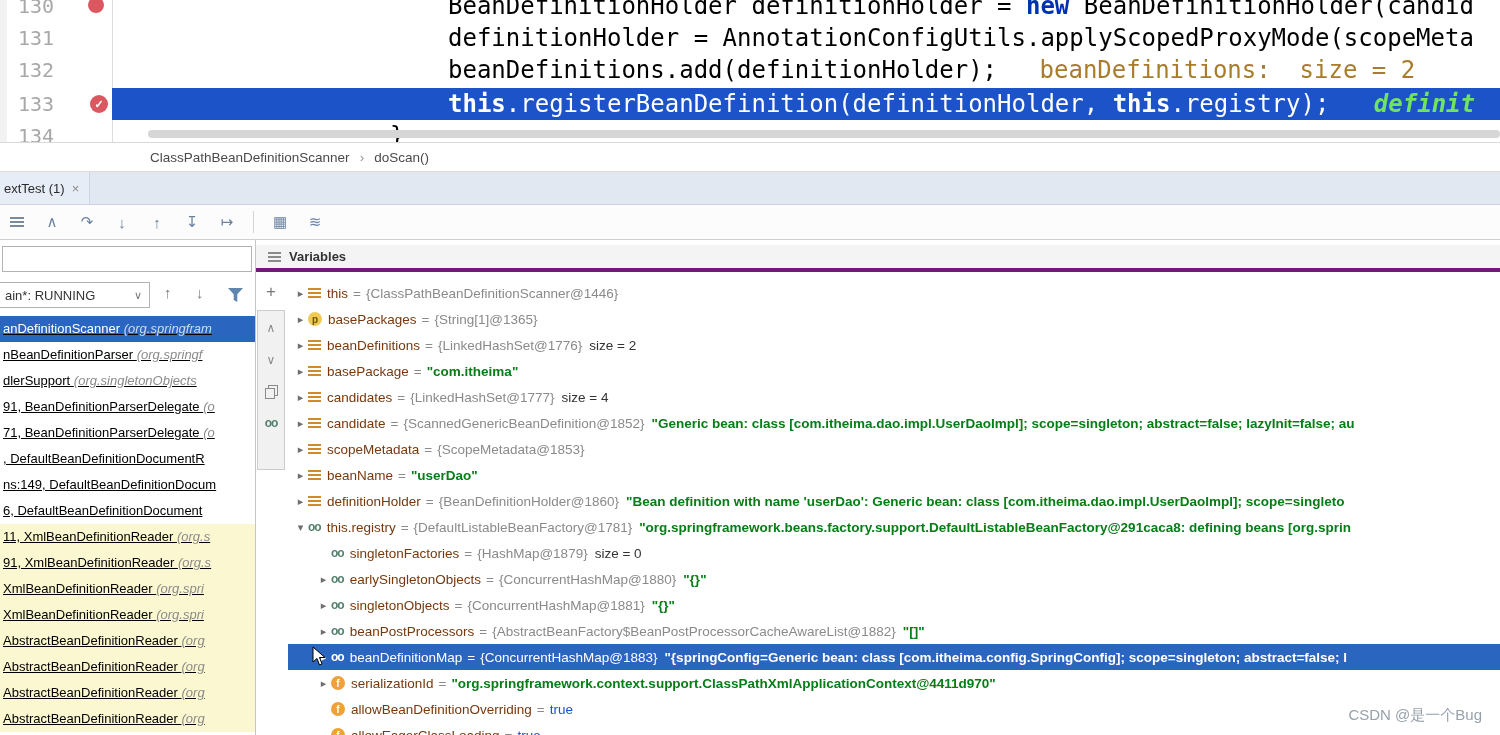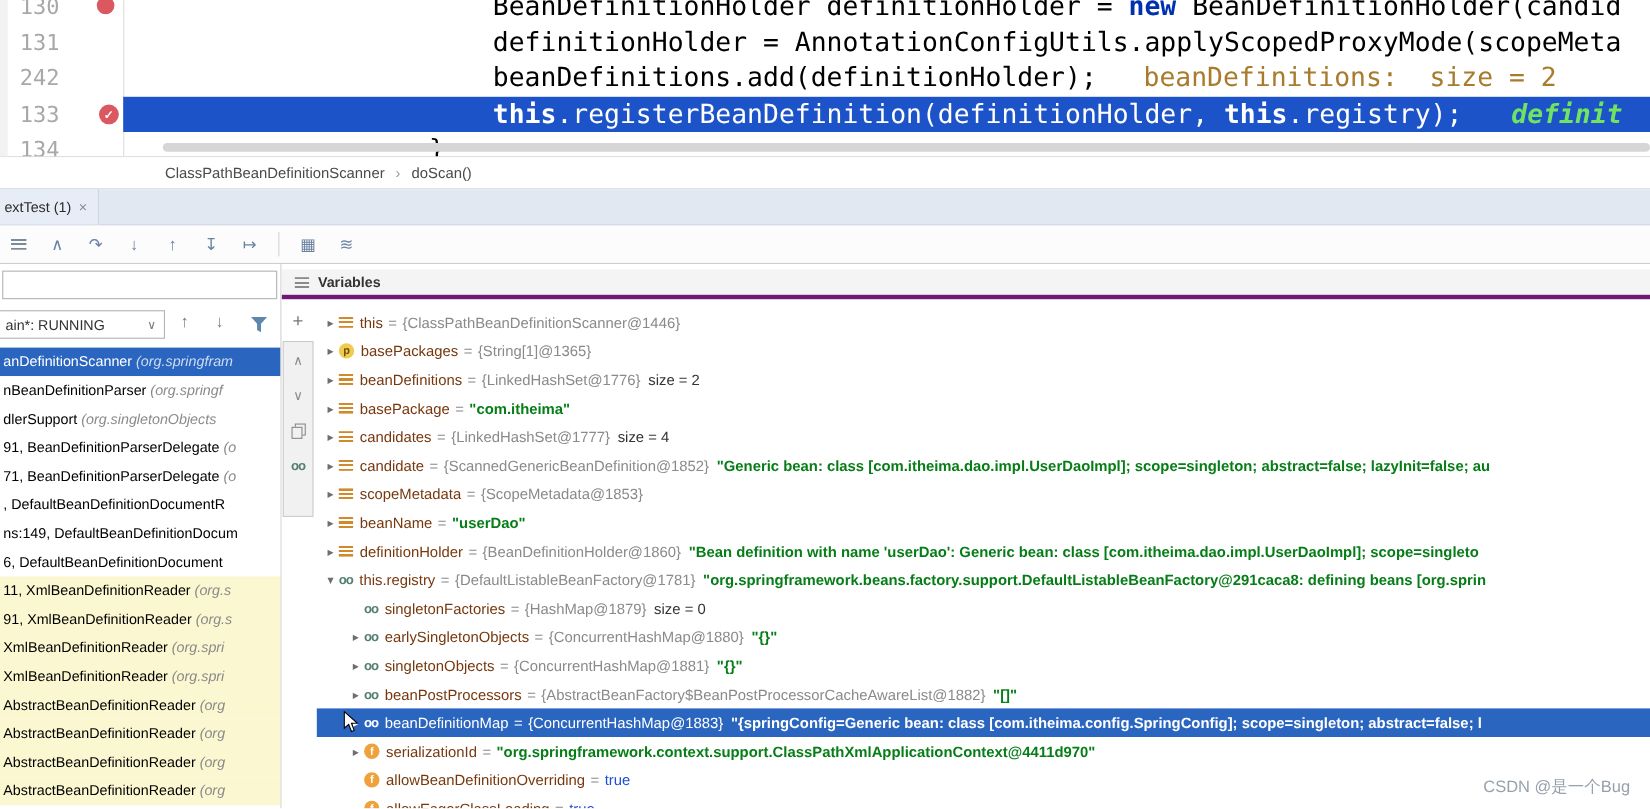--- a/index.html
+++ b/index.html
@@ -46,21 +46,21 @@
   
   .frames { position:absolute; top:240px; left:0; width:256px; bottom:0; background:#fff; border-right:1px solid #c6c6c6; overflow:hidden; }
   .frames-headerbox { position:absolute; top:6px; left:2px; width:250px; height:26px; border:1px solid #b3b3b3; background:#fff; }
   .thread-row { position:absolute; top:40px; left:0; right:0; height:30px;padding-left:28px; }
   .thread-combo { position:absolute; left:-8px; top:2px; width:158px; height:26px; border:1px solid #b3b3b3; background:#fff;
                   display:flex; align-items:center; justify-content:space-between; padding:0 7px 0 12px; font-size:13px; color:#333; }
   .combo-chev { color:#777; font-size:11px; }
   .nav-arrow { position:absolute; top:4px; font-size:15px; color:#7d7d7d; font-weight:bold; }
   .funnel { position:absolute; left:228px; top:8px; width:15px; height:14px; background:#5f87ad;
             clip-path: polygon(0% 0%, 100% 0%, 62% 45%, 62% 100%, 38% 85%, 38% 45%); }
-  .frames-list { position:absolute; top:76px; left:0; right:0; bottom:0; }
+  .frames-list { position:absolute; top:76px; left:0; right:0; bottom:0;text-decoration:underline; }
   .frow { height:26px; line-height:26px; font-size:13px; padding-left:3px; white-space:nowrap; overflow:hidden; color:#000; background:#fff; }
   .frow .pkg { font-style:italic; color:#8a8a8a; }
   .frow.lib { background:#fbf7d0; }
   .frow.sel { background:#2a65c0; color:#fff; }
   .frow.sel .pkg { color:#cddcf2; }
 
   
   .vars { position:absolute; top:240px; left:256px; right:0; bottom:0; background:#fff; overflow:hidden; }
   .vars-header { position:absolute; top:5px; left:0; right:0; height:27px; background:#f4f4f4; border-bottom:4px solid #701a75;
                  display:flex; align-items:center; padding-left:12px; gap:8px; font-size:13px; font-weight:bold; color:#333; }
@@ -95,21 +95,21 @@
 </head>
 <body>
 
 <div id="screen">
 
   <div class="editor">
     <div class="gutter-strip"></div>
 
     <div class="lnum" style="top:-10px">130</div>
     <div class="lnum" style="top:22px">131</div>
-    <div class="lnum" style="top:54px">242</div>
+    <div class="lnum" style="top:54px">132</div>
     <div class="lnum" style="top:88px">133</div>
     <div class="lnum" style="top:120px">134</div>
 
     <div class="bp bp-plain"></div>
     <div class="bp bp-check">
         <span>✓</span>
       </div>
 
     <div class="gutter-sep"></div>
 

